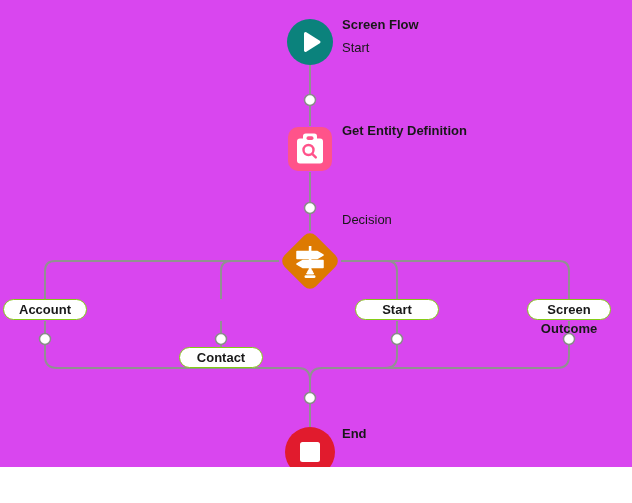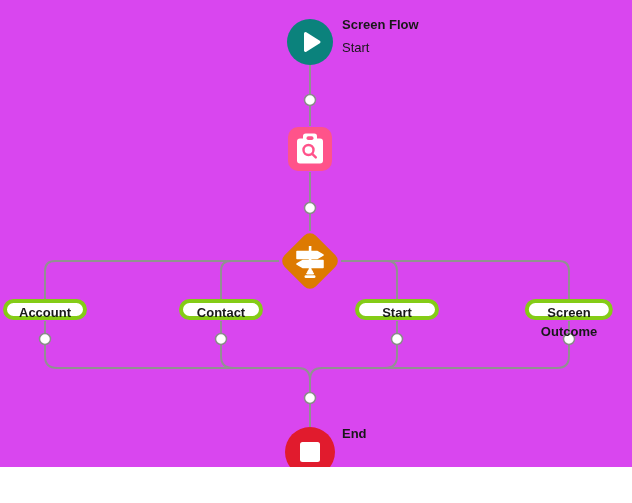--- a/index.html
+++ b/index.html
@@ -20,25 +20,25 @@
   .label{position:absolute;left:342px;color:#181818;font-size:13px;line-height:13.5px;white-space:nowrap;}
   .label .t{font-weight:bold;}
   .label .s{margin-top:9px;}
   .lbl-start{top:18px;}
   .lbl-get{top:124px;}
   .lbl-decision{top:204px;}
   .lbl-end{top:427px;text-align:center;}
   .pill{
     position:absolute;top:299px;transform:translateX(-50%);
     box-sizing:border-box;height:21px;min-width:84px;padding:0 12px;
-    background:#ffffff;border:4px solid #84cc16;border-radius:11px;
+    background:#ffffff;border:1px solid #84cc16;border-radius:11px;
     font-size:13px;font-weight:bold;color:#181818;line-height:19px;text-align:center;
     cursor:pointer;
   }
-  .pill-0{left:45px;} .pill-1{left:221px;} .pill-2{left:397px;} .pill-3{left:569px;}
+  .pill-0{left:45px;} .pill-1{left:221px;margin-top:48px;} .pill-2{left:397px;} .pill-3{left:569px;}
 </style>
 </head>
 <body>
 
 <div id="canvas">
 
   <svg class="wires" width="632" height="503" viewBox="0 0 632 503">
     <path class="wire" d="M310,65 V94"></path>
     <path class="wire" d="M310,106 V126"></path>
     <path class="wire" d="M310,172 V202"></path>
@@ -79,34 +79,36 @@
   <div class="node node-get">
     <svg width="44" height="44" viewBox="0 0 44 44">
       <rect x="9" y="11.5" width="26" height="25" rx="3" fill="#ffffff"></rect>
       <rect x="15" y="6.5" width="14" height="9.5" rx="2.8" fill="#ffffff"></rect>
       <rect x="18.5" y="9.3" width="7" height="3.8" rx="1.8" fill="#ff538a"></rect>
       <circle cx="20.5" cy="23" r="5" fill="none" stroke="#ff538a" stroke-width="2.4"></circle>
       <line x1="24.2" y1="26.8" x2="27.8" y2="30.4" stroke="#ff538a" stroke-width="2.4" stroke-linecap="round"></line>
     </svg>
   </div>
   <div class="label lbl-get">
+    <div class="t">Get Entity Definition</div>
   </div>
 
   <div class="node node-decision">
     <div class="unrot">
       <svg width="44" height="44" viewBox="0 0 44 44">
         <rect x="20.8" y="7" width="2.6" height="24" fill="#ffffff"></rect>
         <polygon points="9,12.5 29,12.5 35,16 29,19.5 9,19.5" fill="#ffffff" stroke="#ffffff" stroke-width="1.5" stroke-linejoin="round"></polygon>
         <polygon points="35,21.5 15,21.5 9,25 15,28.5 35,28.5" fill="#ffffff" stroke="#ffffff" stroke-width="1.5" stroke-linejoin="round"></polygon>
         <polygon points="20.7,30.8 23.5,30.8 25.6,35 18.6,35" fill="#ffffff" stroke="#ffffff" stroke-width="1" stroke-linejoin="round"></polygon>
         <rect x="16.5" y="36.3" width="11" height="2.8" rx="1.4" fill="#ffffff"></rect>
       </svg>
     </div>
   </div>
   <div class="label lbl-decision">
+    <div class="s">Decision</div>
   </div>
 
   <div class="pill pill-0">Account</div>
   <div class="pill pill-1">Contact</div>
   <div class="pill pill-2">Start</div>
   <div class="pill pill-3">Screen Outcome</div>
 
   <div class="node node-end">
     <div class="stop-square"></div>
   </div>

